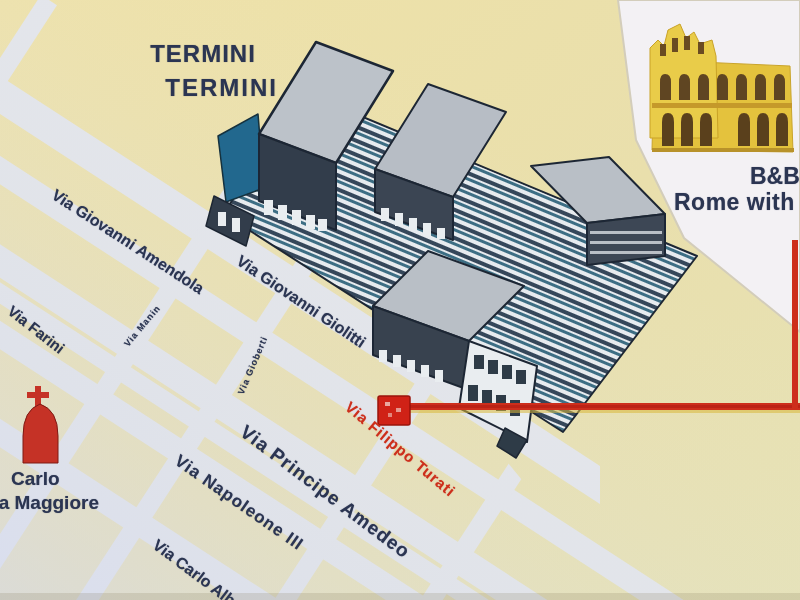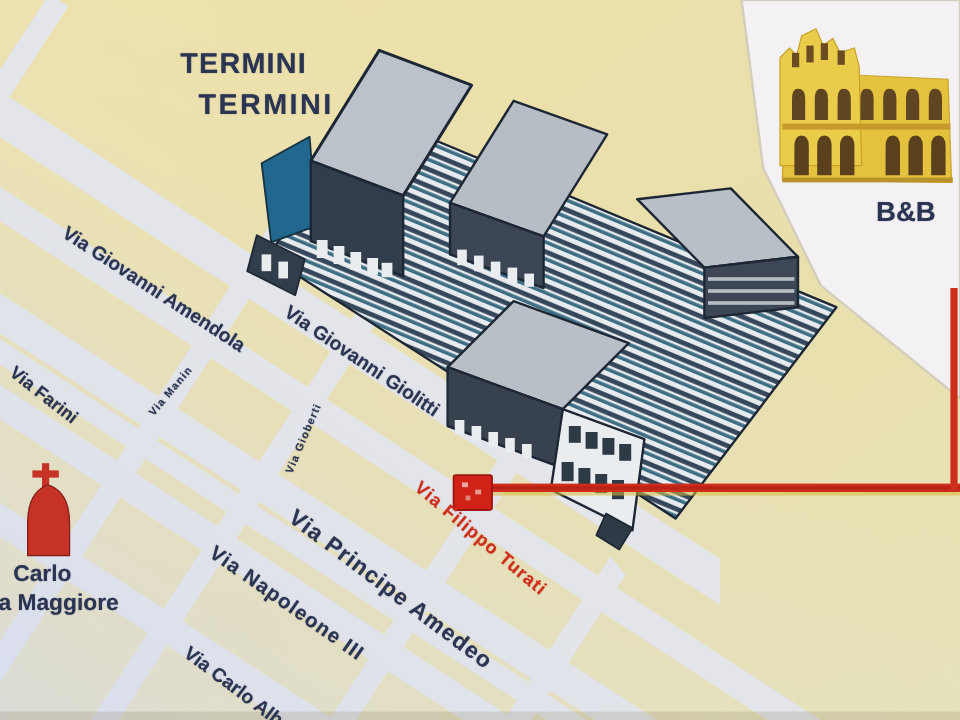--- a/index.html
+++ b/index.html
@@ -22,21 +22,21 @@
   .l-giolitti{left:243px;top:252px;font-size:16px;transform:rotate(34deg);}
   .l-farini{left:15px;top:302px;font-size:15px;transform:rotate(38deg);}
   .l-manin{left:122px;top:342px;font-size:9px;transform:rotate(-50deg);letter-spacing:1px;}
   .l-gioberti{left:236px;top:392px;font-size:9px;transform:rotate(-67deg);letter-spacing:1px;}
   .l-principe{left:249px;top:421px;font-size:19px;transform:rotate(37deg);letter-spacing:1px;}
   .l-napoleone{left:182px;top:451px;font-size:17px;transform:rotate(35deg);letter-spacing:1px;}
   .l-carlo{left:160px;top:536px;font-size:16px;transform:rotate(37deg);}
   .l-turati{left:353px;top:398px;font-size:15px;transform:rotate(40deg);letter-spacing:1px;}
   .l-santa{left:11px;top:468px;font-size:19px;}
   .l-maggiore{left:-14px;top:492px;font-size:19px;}
-  .l-bb{left:730px;top:163px;font-size:23px;}
+  .l-bb{left:750px;top:163px;font-size:23px;}
   .l-rome{left:674px;top:189px;font-size:23px;letter-spacing:.5px;}
 </style>
 </head>
 <body>
 
 <div id="screen">
 
   <svg id="map-art" width="800" height="600" viewBox="0 0 800 600">
     <defs>
       <linearGradient id="tanGrad" x1="0" y1="0" x2="1" y2="1">
@@ -212,13 +212,14 @@
   <div class="lbl l-gioberti">Via Gioberti</div>
   <div class="lbl l-principe">Via Principe Amedeo</div>
   <div class="lbl l-napoleone">Via Napoleone III</div>
   <div class="lbl l-carlo">Via Carlo Alberto</div>
   <div class="lbl l-turati red">Via Filippo Turati</div>
 
   <div class="lbl l-santa">Carlo</div>
   <div class="lbl l-maggiore">ria Maggiore</div>
 
   <div class="lbl l-bb">B&amp;B</div>
+  <div class="lbl l-rome">Rome with</div>
 </div>
 
 </body></html>

